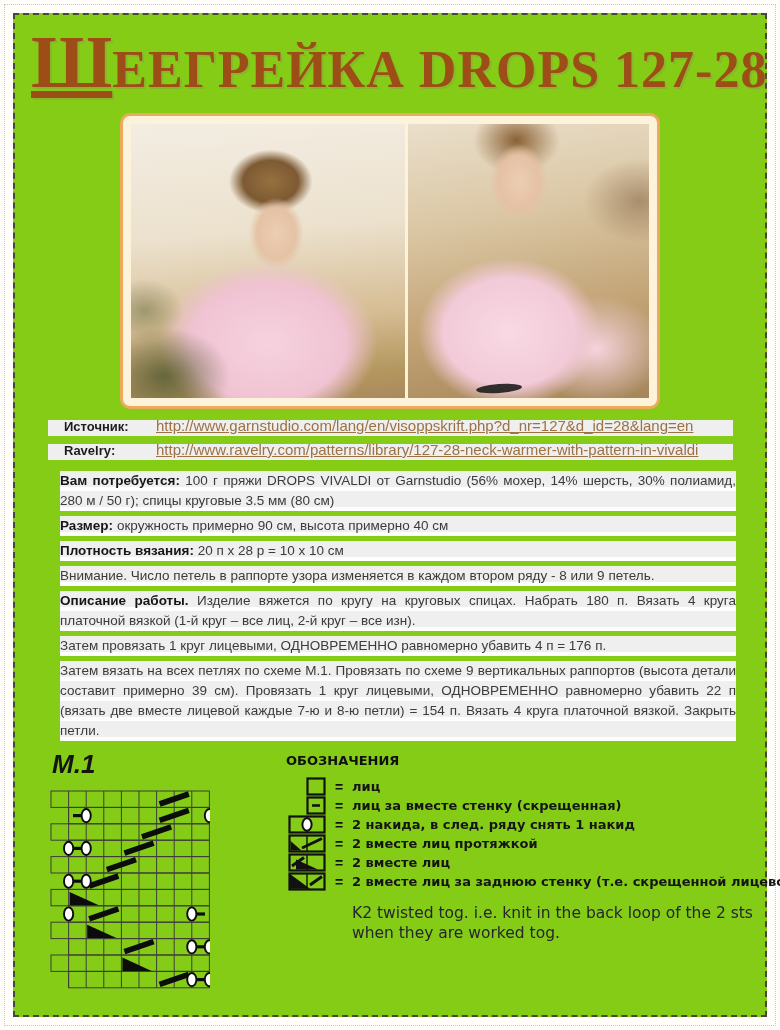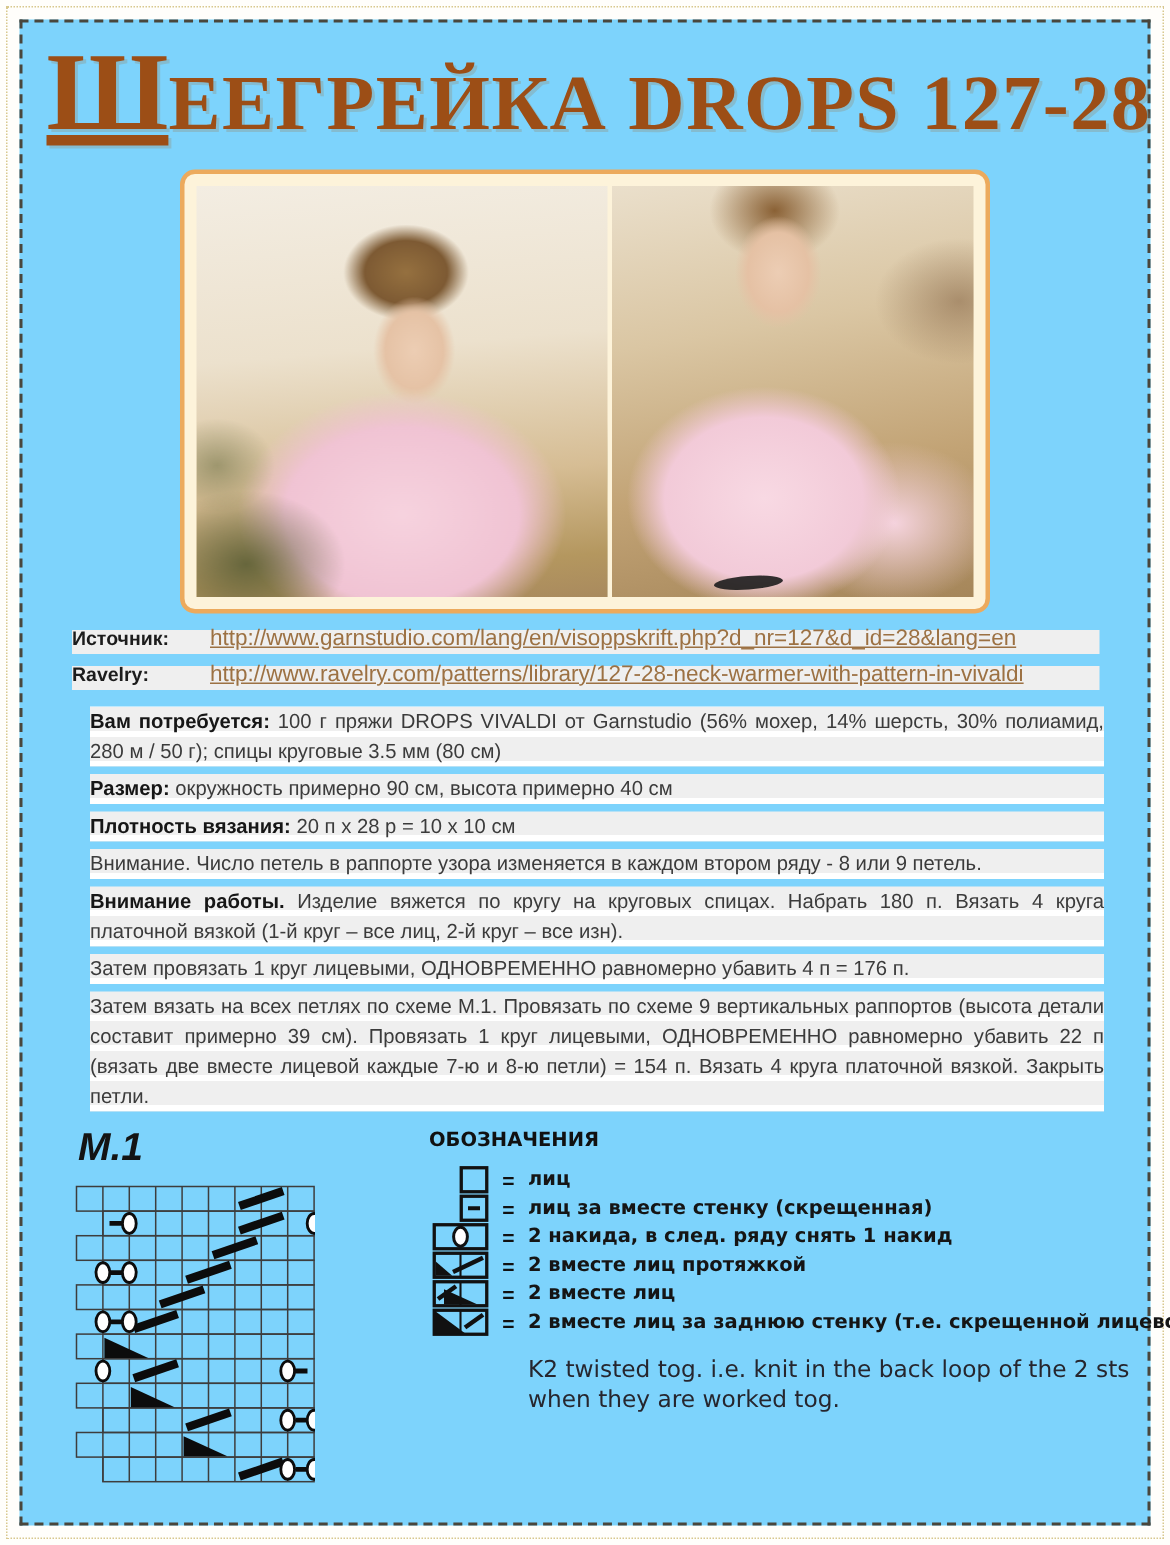--- a/index.html
+++ b/index.html
@@ -1,21 +1,21 @@
 <!DOCTYPE html>
 <html><head>
 <meta charset="utf-8">
 <style>
   html,body{margin:0;padding:0;}
   body{
     width:780px;height:1030px;position:relative;background:#fffefb;
     font-family:"Liberation Sans",sans-serif;color:#3b3b3b;overflow:hidden;
   }
   .page-outer{position:absolute;inset:4px;border:1px dotted #d8c88e;}
-  .page-inner{position:absolute;inset:8px;border:2px dashed #49463c;background:#7dd3fc;}
+  .page-inner{position:absolute;inset:8px;border:2px dashed #49463c;background:#84cc16;}
   .content{position:relative;height:100%;padding:0 16px;box-sizing:border-box;}
 
   
   .title{
     margin:10px 0 0 0;text-align:center;font-family:"Liberation Serif",serif;
     color:#9c4e16;font-weight:700;white-space:nowrap;line-height:1;
     text-shadow:2px 2px 0 rgba(150,128,95,.28);
   }
   .t-first{font-size:74px;text-decoration:underline;text-underline-offset:4px;text-transform:uppercase;}
   .t-rest{font-size:52px;text-transform:uppercase;letter-spacing:1px;}
@@ -51,20 +51,21 @@
   .drops-logo{
     position:absolute;left:28%;bottom:5px;width:46px;height:9px;background:#1d1d1d;
     border-radius:50%;transform:rotate(-4deg);opacity:.9;
   }
 
   
   .links{margin:8px 2px 0 17px;}
   .link-row{
     display:flex;align-items:baseline;height:24px;
     background:linear-gradient(#efefef 0 0) no-repeat 0 3px / 98% 16px;
+    padding-left:16px;
   }
   .link-label{width:92px;flex:none;font-weight:700;color:#1c1c1c;font-size:13px;}
   .link{color:#9c7143;text-decoration:underline;font-size:15px;cursor:pointer;}
 
   
   .paras{margin:6px 0 0 17px;padding-right:1px;}
   .paras p{
     margin:5px 12px;font-size:13.5px;line-height:20px;text-align:justify;color:#3b3b3b;
     background:repeating-linear-gradient(#efefef 0 16px, #ffffff 16px 20px);
   }
@@ -110,21 +111,21 @@
           <span class="link-label">Ravelry:</span>
           <a class="link">http://www.ravelry.com/patterns/library/127-28-neck-warmer-with-pattern-in-vivaldi</a>
         </div>
       </div>
 
       <div class="paras">
         <p><b>Вам потребуется:</b><span> 100 г пряжи DROPS VIVALDI от Garnstudio (56% мохер, 14% шерсть, 30% полиамид, 280 м / 50 г); спицы круговые 3.5 мм (80 см)</span></p>
         <p><b>Размер:</b><span> окружность примерно 90 см, высота примерно 40 см</span></p>
         <p><b>Плотность вязания:</b><span> 20 п х 28 р = 10 х 10 см</span></p>
         <p><b></b><span>Внимание. Число петель в раппорте узора изменяется в каждом втором ряду - 8 или 9 петель.</span></p>
-        <p><b>Внимание работы.</b><span> Изделие вяжется по кругу на круговых спицах. Набрать 180 п. Вязать 4 круга платочной вязкой (1-й круг – все лиц, 2-й круг – все изн).</span></p>
+        <p><b>Описание работы.</b><span> Изделие вяжется по кругу на круговых спицах. Набрать 180 п. Вязать 4 круга платочной вязкой (1-й круг – все лиц, 2-й круг – все изн).</span></p>
         <p><b></b><span>Затем провязать 1 круг лицевыми, ОДНОВРЕМЕННО  равномерно убавить 4 п = 176 п.</span></p>
         <p><b></b><span>Затем вязать на всех петлях по схеме М.1. Провязать по схеме 9 вертикальных раппортов (высота детали составит примерно 39 см). Провязать 1 круг лицевыми, ОДНОВРЕМЕННО равномерно убавить 22 п (вязать две вместе лицевой каждые 7-ю и 8-ю петли) = 154 п. Вязать 4 круга платочной вязкой. Закрыть петли.</span></p>
       </div>
 
       <div class="bottom">
         <div class="chart-block">
           <div class="chart-label">M.1</div>
           <svg id="chart-svg" width="160.4" height="198.79999999999998" viewBox="0 0 160.4 198.79999999999998">
               <rect x="1" y="1" width="158.4" height="16.4" fill="none" stroke="#3d3d3d" stroke-width="1"></rect>
               <rect x="18.6" y="17.4" width="140.8" height="16.4" fill="none" stroke="#3d3d3d" stroke-width="1"></rect>

